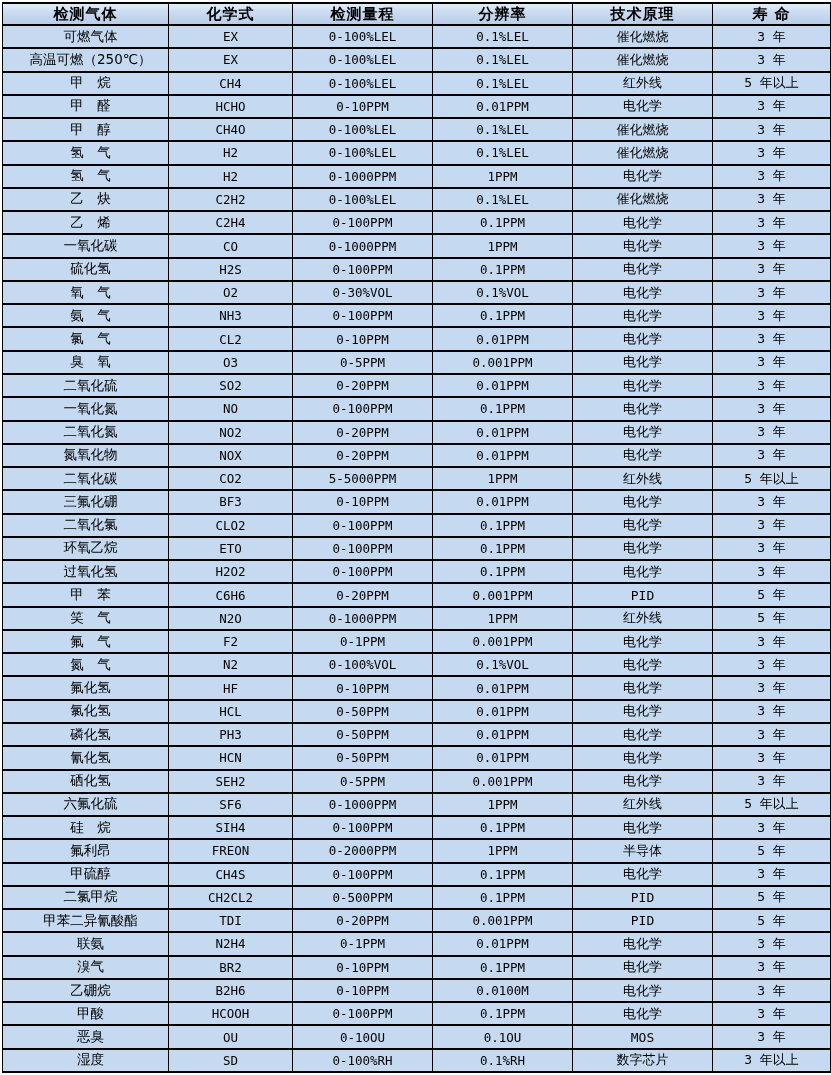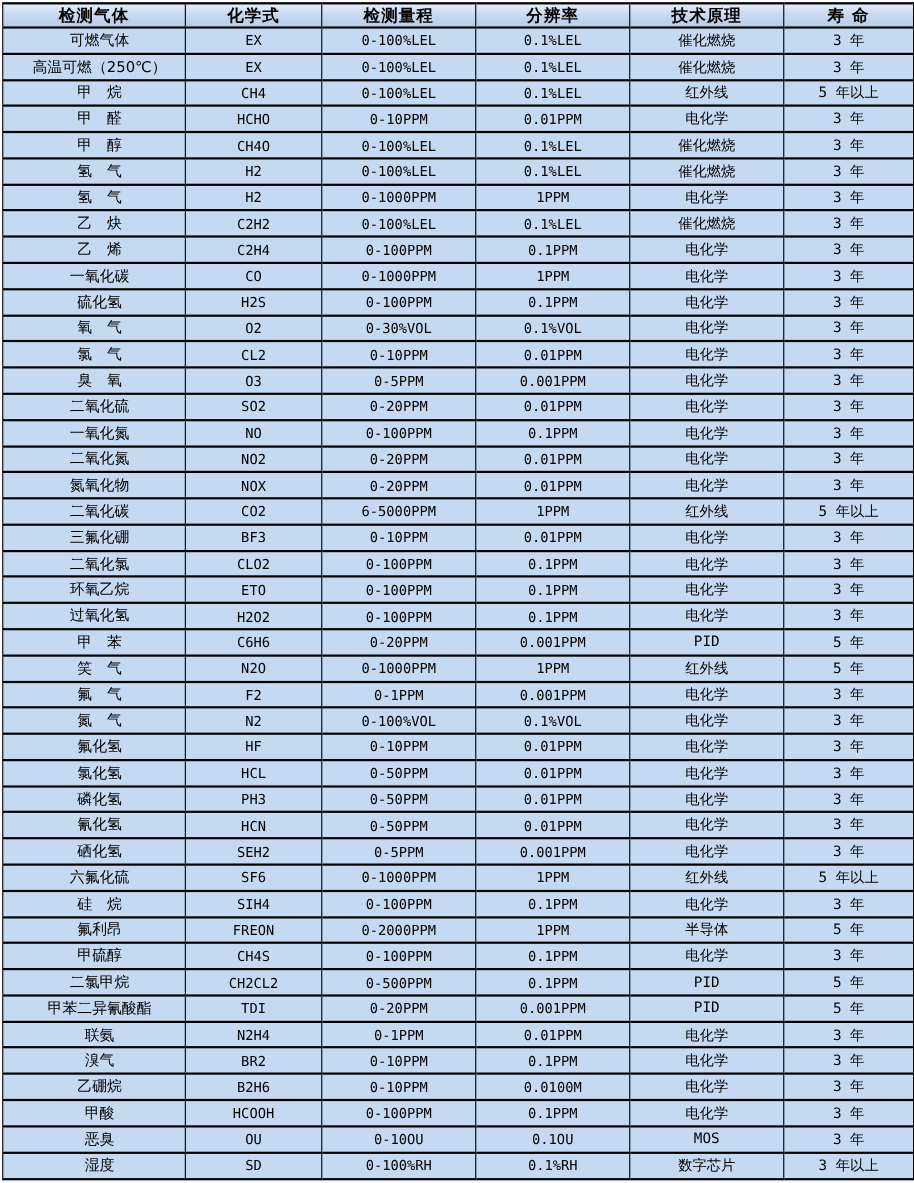--- a/index.html
+++ b/index.html
@@ -178,20 +178,28 @@
         </tr>
         <tr>
           <td>氧　气</td>
           <td>O2</td>
           <td>0-30%VOL</td>
           <td>0.1%VOL</td>
           <td>电化学</td>
           <td>3 年</td>
         </tr>
         <tr>
+          <td>氨　气</td>
+          <td>NH3</td>
+          <td>0-100PPM</td>
+          <td>0.1PPM</td>
+          <td>电化学</td>
+          <td>3 年</td>
+        </tr>
+        <tr>
           <td>氯　气</td>
           <td>CL2</td>
           <td>0-10PPM</td>
           <td>0.01PPM</td>
           <td>电化学</td>
           <td>3 年</td>
         </tr>
         <tr>
           <td>臭　氧</td>
           <td>O3</td>
@@ -228,21 +236,21 @@
           <td>氮氧化物</td>
           <td>NOX</td>
           <td>0-20PPM</td>
           <td>0.01PPM</td>
           <td>电化学</td>
           <td>3 年</td>
         </tr>
         <tr>
           <td>二氧化碳</td>
           <td>CO2</td>
-          <td>6-5000PPM</td>
+          <td>5-5000PPM</td>
           <td>1PPM</td>
           <td>红外线</td>
           <td>5 年以上</td>
         </tr>
         <tr>
           <td>三氟化硼</td>
           <td>BF3</td>
           <td>0-10PPM</td>
           <td>0.01PPM</td>
           <td>电化学</td>

